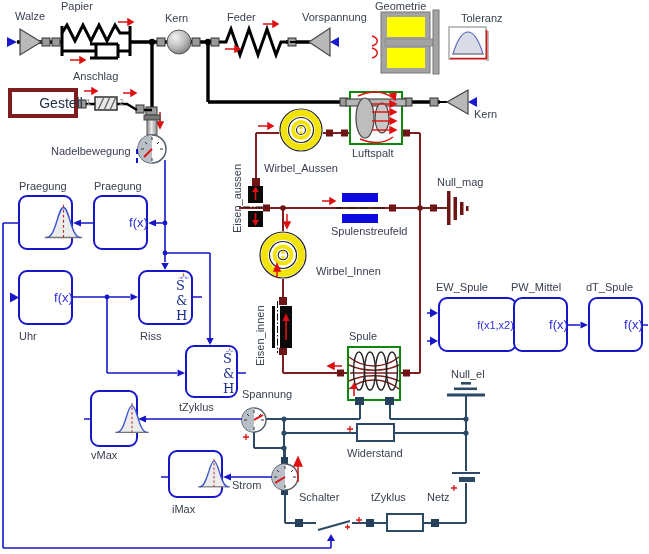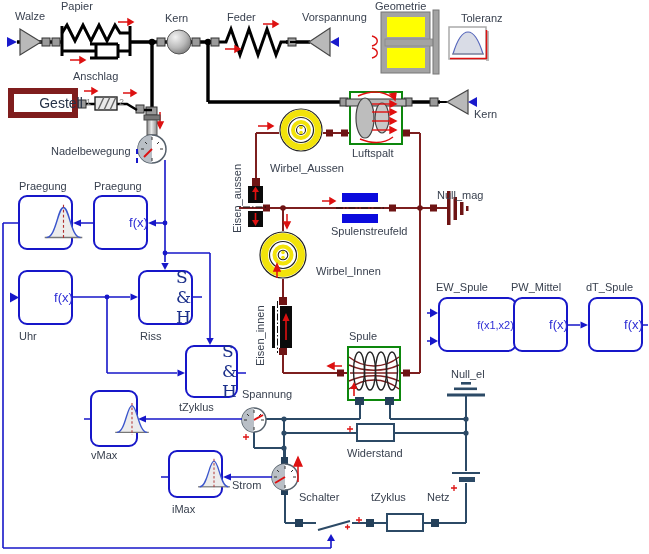--- a/index.html
+++ b/index.html
@@ -6,22 +6,22 @@
   #canvas{position:relative;width:649px;height:554px;background:#fff;overflow:hidden;
           font-family:"Liberation Sans",sans-serif;}
   #wires{position:absolute;left:0;top:0;}
   .lbl{position:absolute;font-size:11px;color:#39414f;white-space:nowrap;line-height:12px;}
   .lbl.rot{transform:rotate(-90deg);transform-origin:0 0;}
   .blk{position:absolute;box-sizing:border-box;background:#fff;border:2px solid #1717c9;
        border-radius:9px;display:flex;align-items:center;justify-content:center;
        flex-direction:column;padding-left:36px;}
   .fx{color:#2d2dd5;font-size:13px;}
   .fx.small{font-size:11px;}
-  .sh-text{color:#1b2f8a;font-family:"DejaVu Serif",serif;font-size:17px;margin-top:-2px;}
-  .gestell{position:absolute;box-sizing:border-box;background:#fff;border:6px solid #7f1d1d;
+  .sh-text{color:#1b2f8a;font-family:"DejaVu Serif",serif;font-size:13px;margin-top:-2px;}
+  .gestell{position:absolute;box-sizing:border-box;background:#fff;border:4px solid #7f1d1d;
            display:flex;align-items:center;justify-content:center;font-size:14px;color:#263247;padding-left:36px;}
   .fricnum{position:absolute;font-size:9px;color:#8a8a8a;}
   svg{display:block;}
 </style>
 </head>
 <body>
 
 <div id="canvas">
 
 <svg id="wires" width="649" height="554" viewBox="0 0 649 554">
@@ -356,25 +356,25 @@
 <div class="lbl" style="left:302px;top:11px;">Vorspannung</div>
 <div class="lbl" style="left:375px;top:0px;">Geometrie</div>
 <div class="lbl" style="left:451px;top:12px;margin-left:10px;">Toleranz</div>
 <div class="lbl" style="left:438px;top:108px;padding-left:36px;">Kern</div>
 <div class="lbl" style="left:51px;top:145px;">Nadelbewegung</div>
 <div class="lbl" style="left:19px;top:180px;">Praegung</div>
 <div class="lbl" style="left:94px;top:180px;">Praegung</div>
 <div class="lbl" style="left:19px;top:330px;">Uhr</div>
 <div class="lbl" style="left:140px;top:330px;">Riss</div>
 <div class="lbl" style="left:179px;top:401px;">tZyklus</div>
-<div class="lbl" style="left:270px;top:162px;">Wirbel_Aussen</div>
+<div class="lbl" style="left:264px;top:162px;">Wirbel_Aussen</div>
 <div class="lbl" style="left:352px;top:147px;">Luftspalt</div>
 <div class="lbl rot" style="left:231px;top:233px;">Eisen_aussen</div>
 <div class="lbl" style="left:331px;top:225px;">Spulenstreufeld</div>
-<div class="lbl" style="left:437px;top:189px;">Null_mag</div>
+<div class="lbl" style="left:437px;top:176px;">Null_mag</div>
 <div class="lbl" style="left:316px;top:265px;">Wirbel_Innen</div>
 <div class="lbl rot" style="left:254px;top:366px;">Eisen_innen</div>
 <div class="lbl" style="left:349px;top:330px;">Spule</div>
 <div class="lbl" style="left:436px;top:281px;">EW_Spule</div>
 <div class="lbl" style="left:511px;top:281px;text-align:right;">PW_Mittel</div>
 <div class="lbl" style="left:586px;top:281px;">dT_Spule</div>
 <div class="lbl" style="left:451px;top:368px;">Null_el</div>
 <div class="lbl" style="left:347px;top:447px;">Widerstand</div>
 <div class="lbl" style="left:242px;top:388px;">Spannung</div>
 <div class="lbl" style="left:91px;top:449px;">vMax</div>

